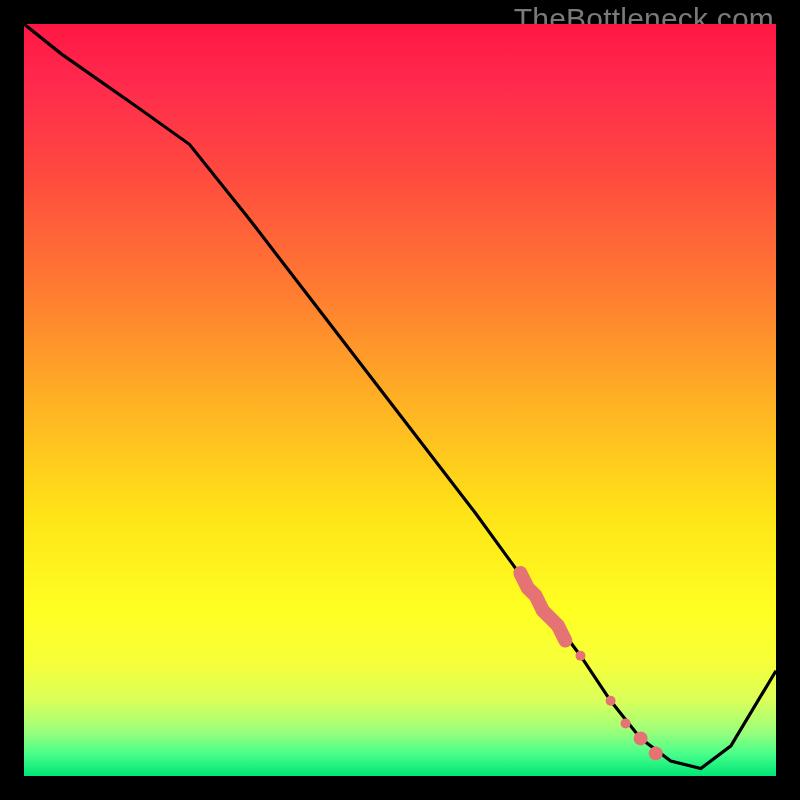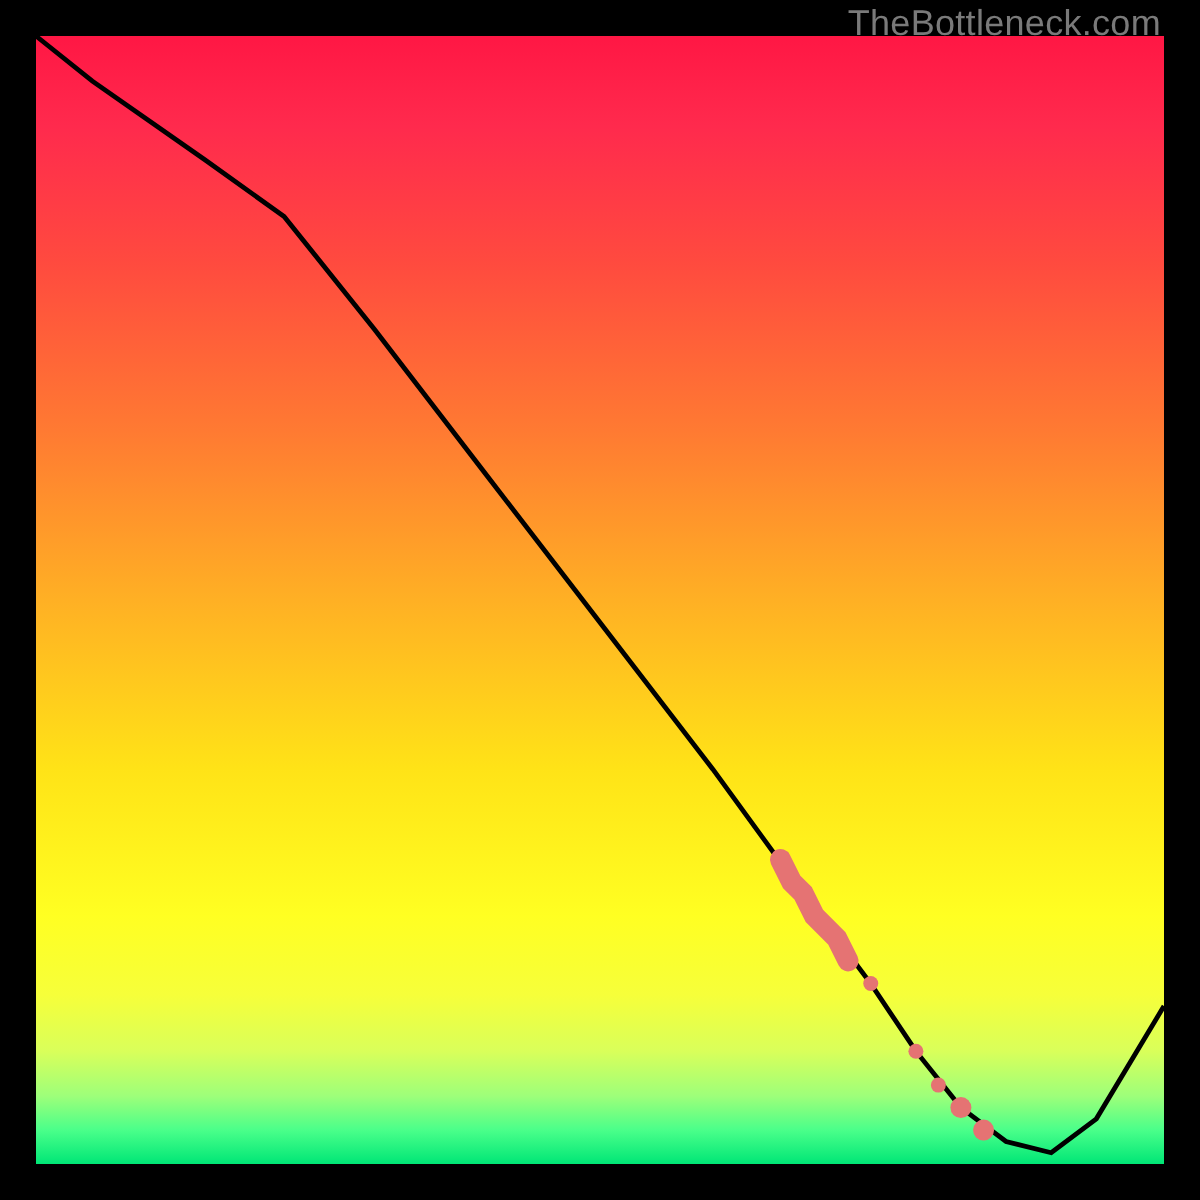--- a/index.html
+++ b/index.html
@@ -37,21 +37,21 @@
       #d9ff5a 90%,
       #9dff7a 94%,
       #4aff8a 97%,
       #00e676 100%
     );
   }
   .watermark {
     position: absolute;
     top: 2px;
     right: 26px;
-    font-size: 24px;
+    font-size: 30px;
     font-weight: 500;
     color: #7a7a7a;
     letter-spacing: 0.2px;
     user-select: none;
   }
   svg.curve {
     position: absolute;
     left: 0;
     top: 0;
     width: 752px;

